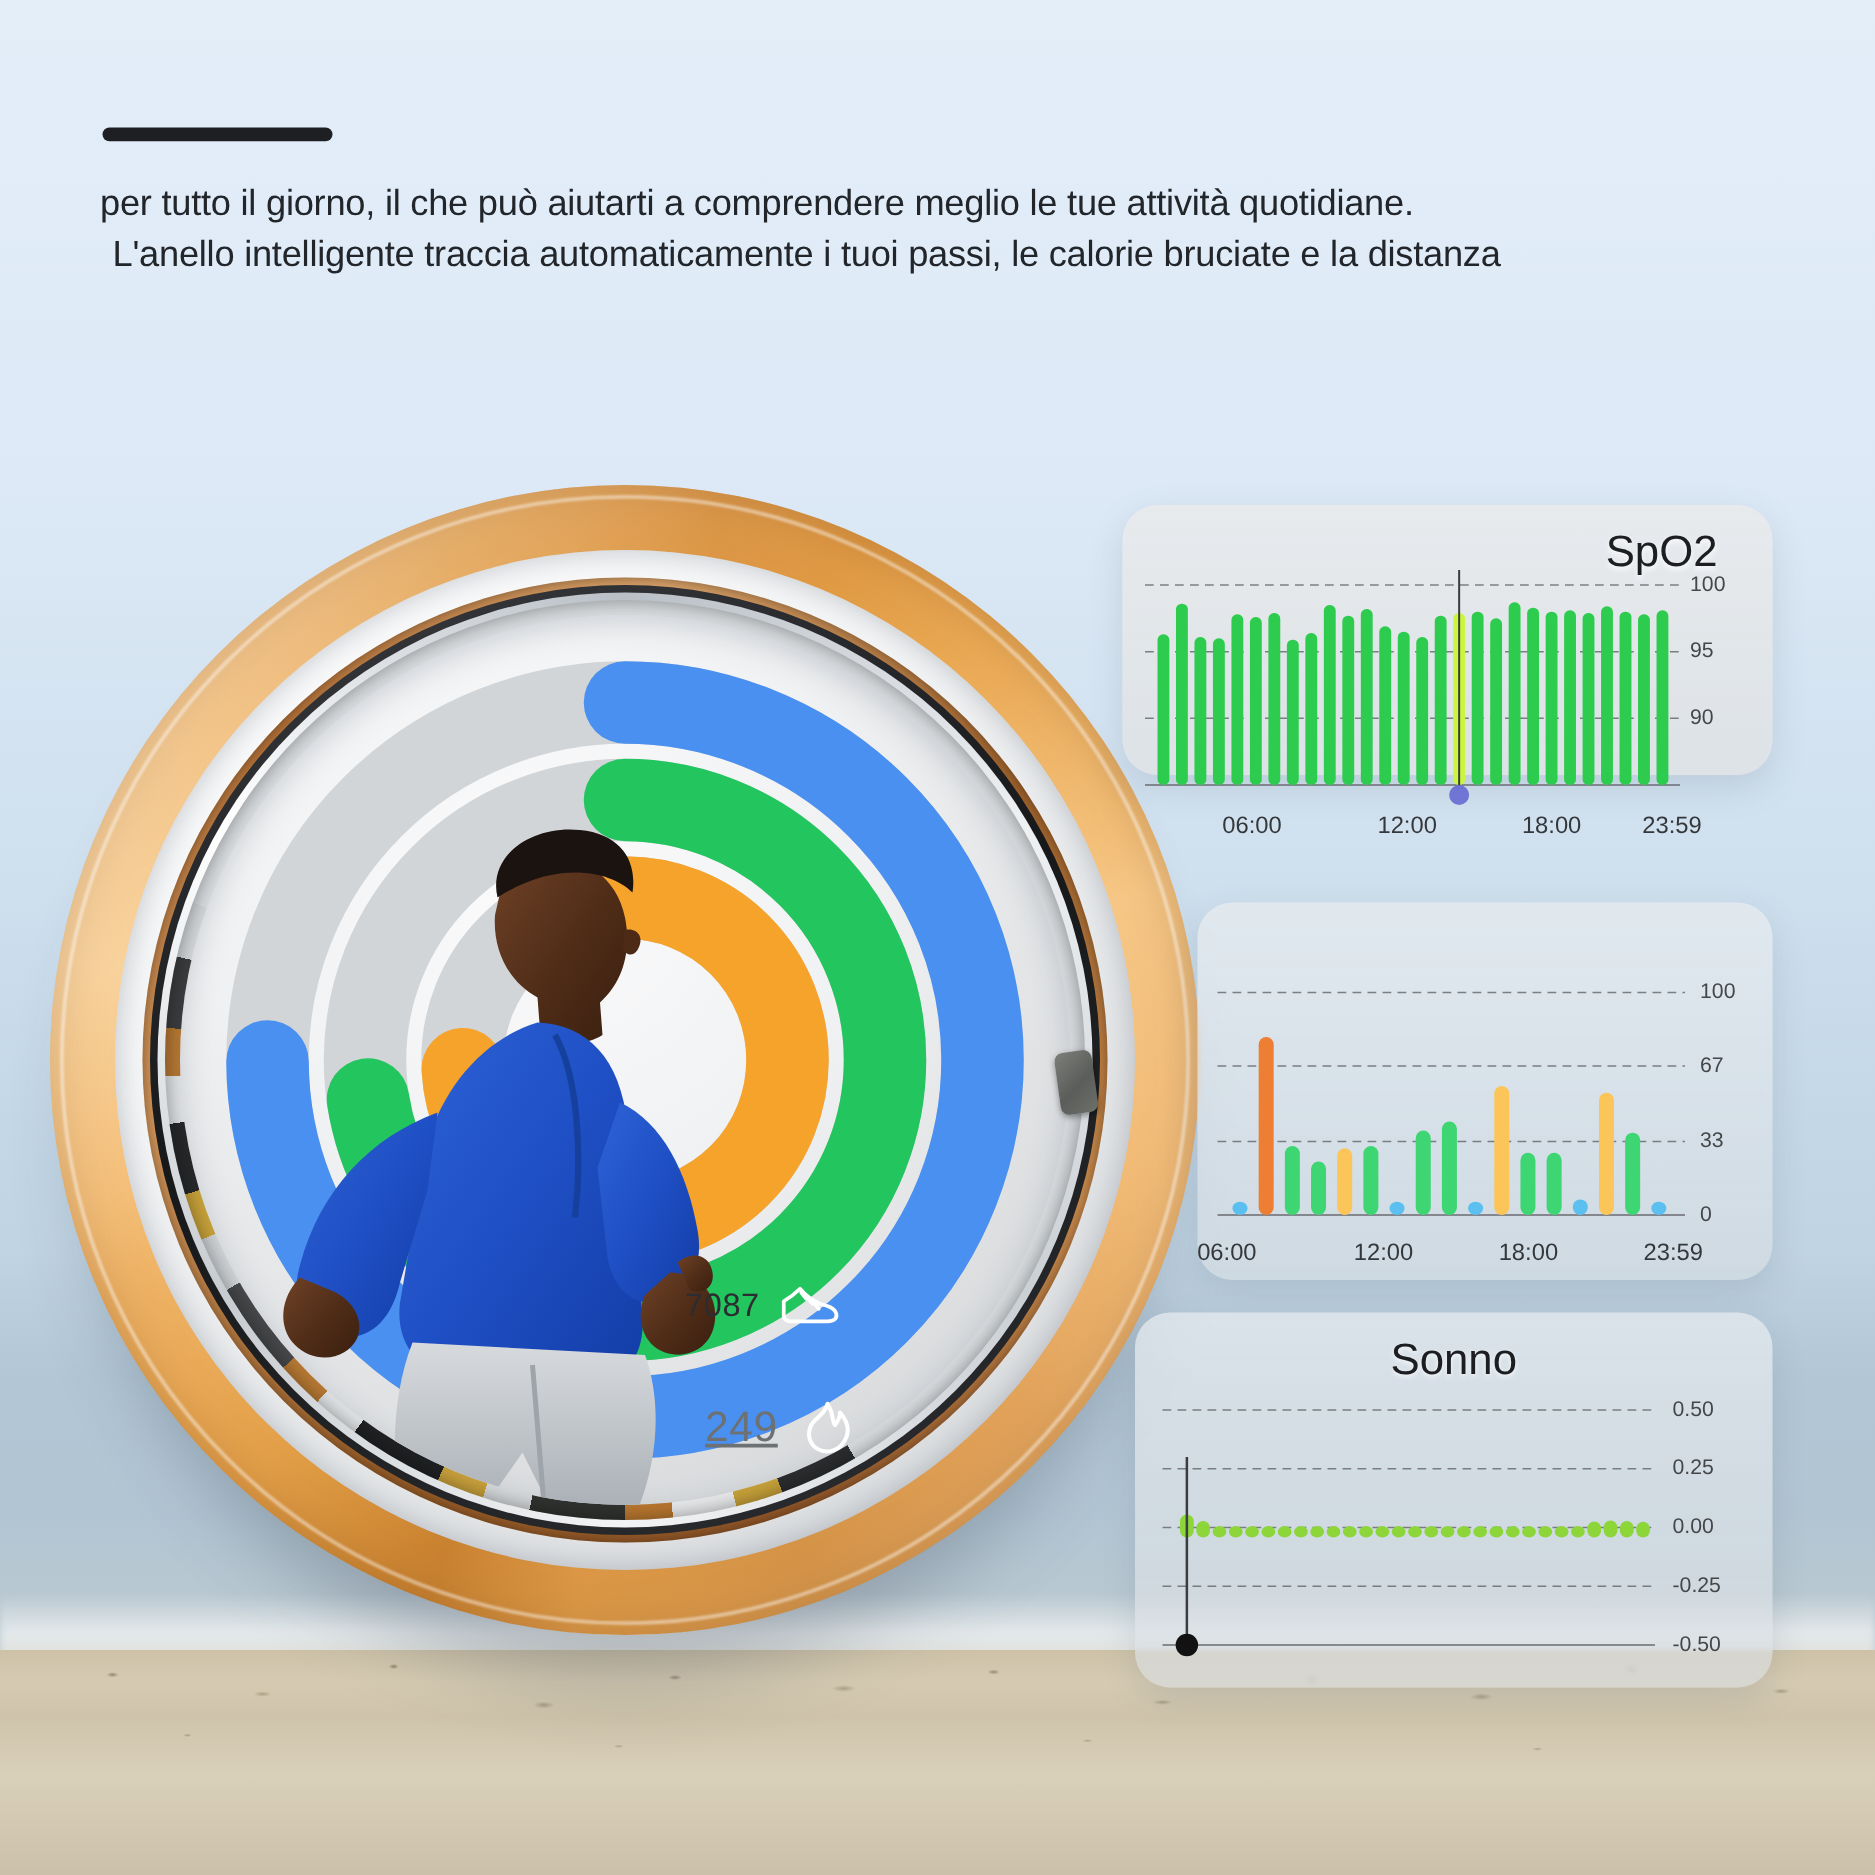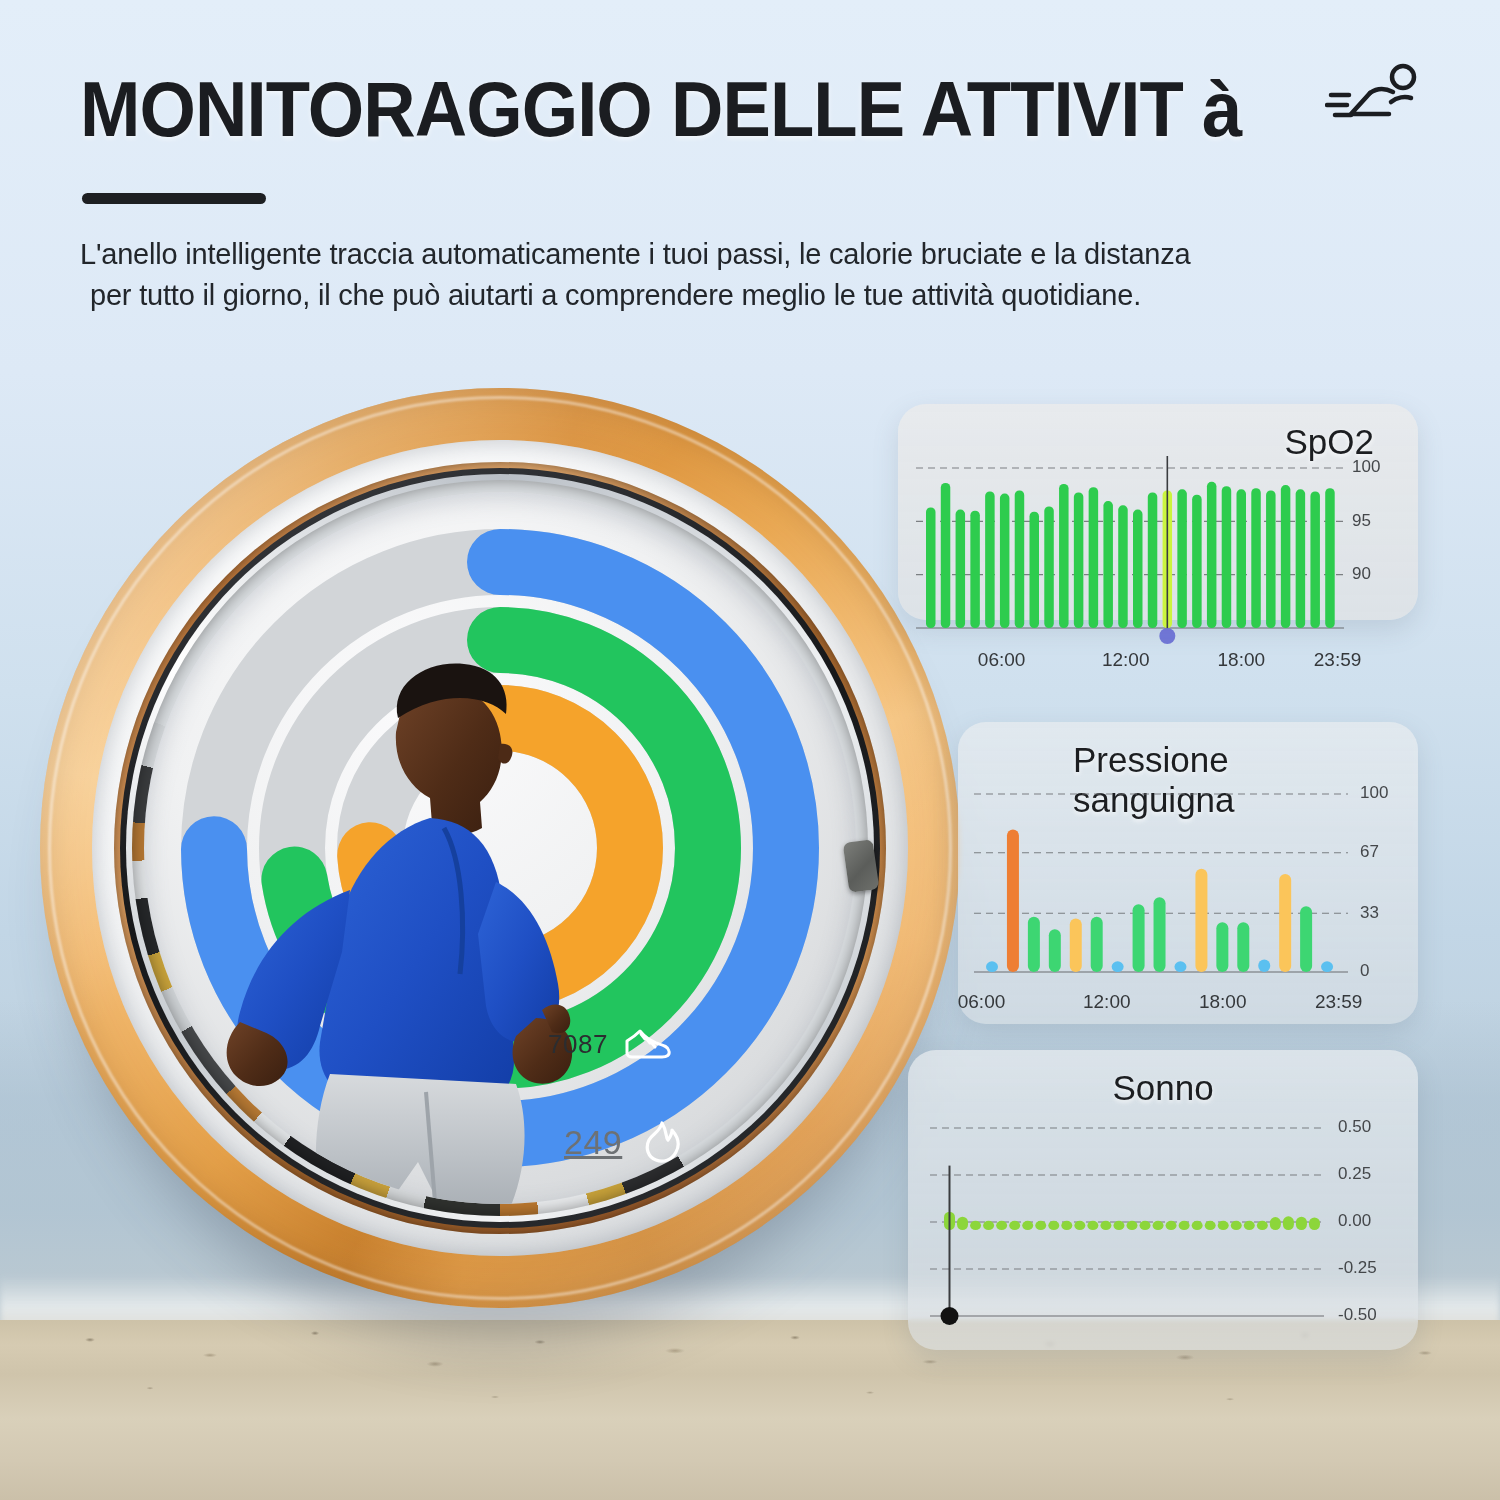--- a/index.html
+++ b/index.html
@@ -176,40 +176,24 @@
 
 <div id="scene">
   <div class="sky"></div>
   <div class="sea"></div>
   <div class="surf"></div>
   <div class="sand"></div>
   <div class="sand-grain"></div>
 </div>
 
 <div id="header">
-  <div class="title-row">
-    <div class="title">MONITORAGGIO DELLE ATTIVIT à</div>
-    <span class="run-icon">
-      <svg width="96" height="72" viewBox="0 0 96 72">
-        <g fill="none" stroke="#1b1d21" stroke-width="4.5" stroke-linecap="round" stroke-linejoin="round">
-          <circle cx="78" cy="15" r="11"></circle>
-          <path d="M68 30 C60 26, 52 26, 45 31"></path>
-          <path d="M45 31 L26 52 L64 52"></path>
-          <path d="M66 40 C72 35, 80 34, 86 36"></path>
-          <path d="M6 33 L24 33"></path>
-          <path d="M2 43 L22 43"></path>
-          <path d="M10 53 L26 53"></path>
-        </g>
-      </svg>
-    </span>
-  </div>
   <div class="divider"></div>
   <div class="subtext">
+    <div>per tutto il giorno, il che può aiutarti a comprendere meglio le tue attività quotidiane.</div>
     <div>L'anello intelligente traccia automaticamente i tuoi passi, le calorie bruciate e la distanza</div>
-    <div>per tutto il giorno, il che può aiutarti a comprendere meglio le tue attività quotidiane.</div>
   </div>
 </div>
 
 <div id="ring-wrap">
   <div class="ring-shadow"></div>
   <div class="ring-outer"></div>
   <div class="ring-edge-hi"></div>
   <div class="ring-white"></div>
   <div class="ring-copper"></div>
   <div class="ring-dark"></div>
@@ -374,21 +358,20 @@
     <g id="spo2-xtick">
         <text x="103.60000000000001" y="210" font-size="19" fill="#35383b" font-family="&quot;Liberation Sans&quot;, sans-serif" text-anchor="middle">06:00</text>
         <text x="227.72" y="210" font-size="19" fill="#35383b" font-family="&quot;Liberation Sans&quot;, sans-serif" text-anchor="middle">12:00</text>
         <text x="343.28000000000003" y="210" font-size="19" fill="#35383b" font-family="&quot;Liberation Sans&quot;, sans-serif" text-anchor="middle">18:00</text>
         <text x="439.58" y="210" font-size="19" fill="#35383b" font-family="&quot;Liberation Sans&quot;, sans-serif" text-anchor="middle">23:59</text>
       </g>
   </svg>
 </div>
 
 <div class="card translucent" id="card-bp">
-  <div class="card-title center">Pressione sanguigna</div>
   <svg class="plot" style="left:0;top:58px;width:460px;height:244px" viewBox="0 0 460 244">
     <g id="bp-grid">
         <line x1="16" y1="14" x2="390" y2="14" stroke="#6a6d70" stroke-width="1.2" stroke-dasharray="7 5" opacity="0.85"></line>
         <line x1="16" y1="72.74" x2="390" y2="72.74" stroke="#6a6d70" stroke-width="1.2" stroke-dasharray="7 5" opacity="0.85"></line>
         <line x1="16" y1="133.26" x2="390" y2="133.26" stroke="#6a6d70" stroke-width="1.2" stroke-dasharray="7 5" opacity="0.85"></line>
         <line x1="16" y1="192" x2="390" y2="192" stroke="#6a6d70" stroke-width="1.2" stroke-dasharray="0" opacity="1"></line>
       </g>
     <g id="bp-bars">
         <rect x="28" y="181.32" width="12" height="10.680000000000007" rx="6" fill="#5BC0F0"></rect>
         <rect x="48.94117647058823" y="49.599999999999994" width="12" height="142.4" rx="6" fill="#EE7E33"></rect>

